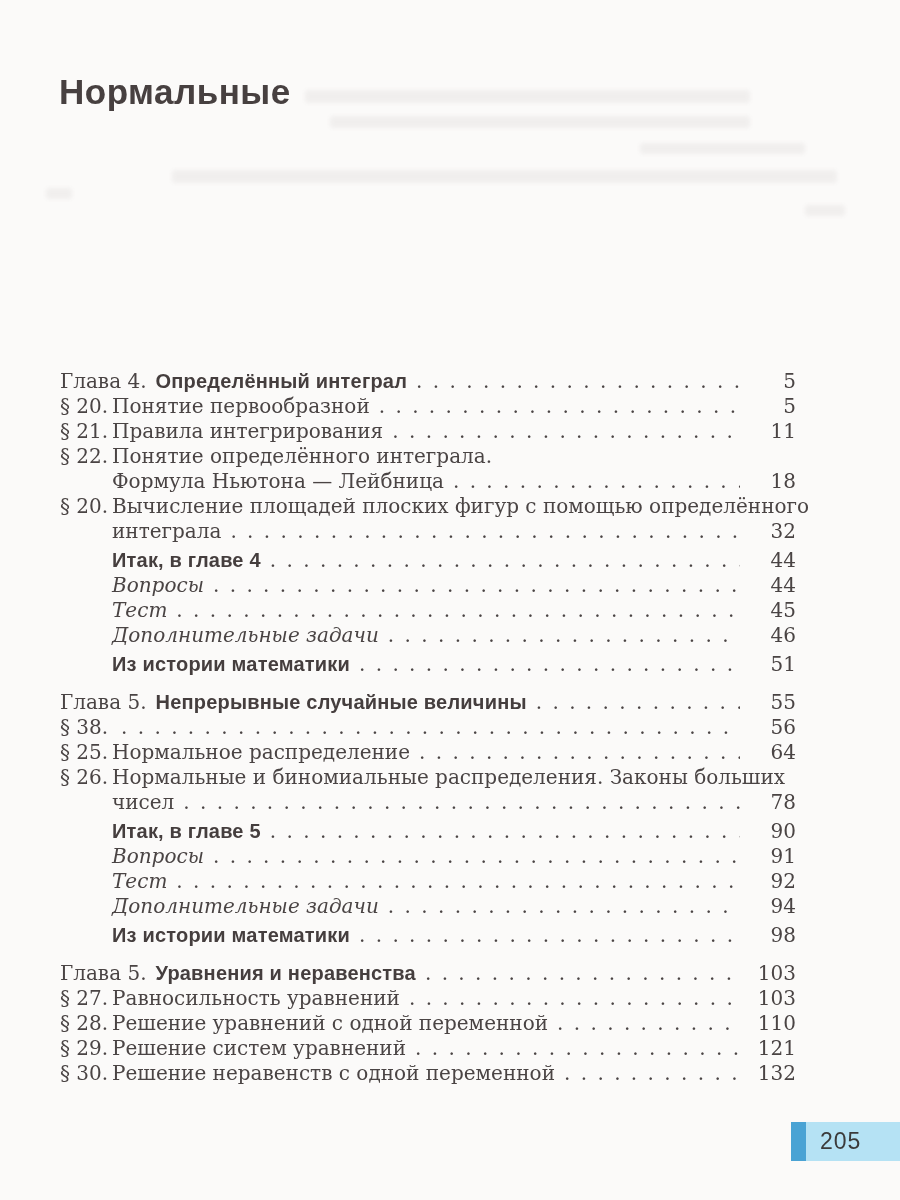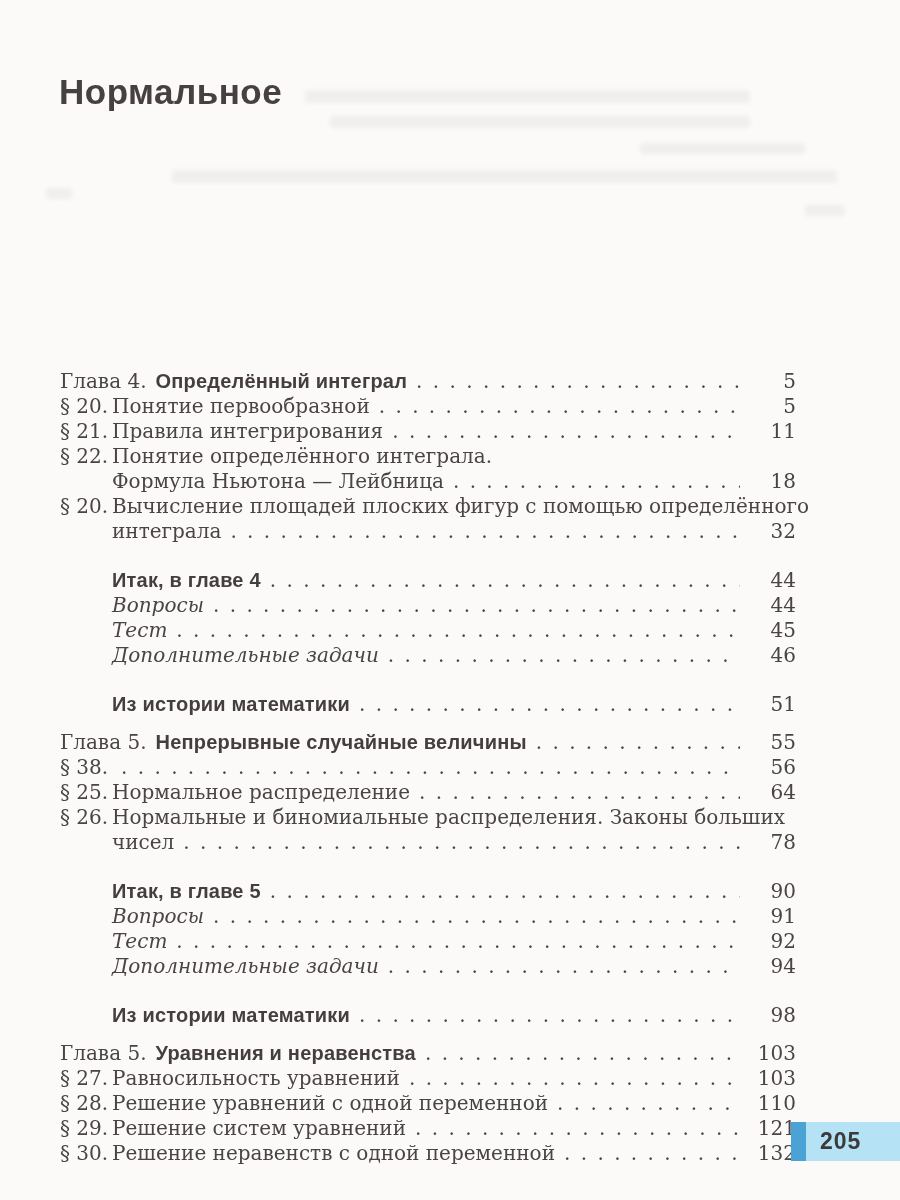--- a/index.html
+++ b/index.html
@@ -45,21 +45,21 @@
     position:absolute;
     left:60px; right:104px; top:369px;
     font-size:20px;
   }
   .row {
     display:flex;
     align-items:center;
     line-height:25px;
     white-space:nowrap;
   }
-  .gap-small { margin-top:24px; }
+  .gap-small { margin-top:4px; }
   .gap-large { margin-top:13px; }
 
   .prefix { flex:0 0 auto; }
   .r-chapter .prefix { margin-right:9px; }
   .r-entry .prefix { min-width:52px; display:inline-block; }
 
   .r-cont, .r-sub-bold, .r-sub-italic { padding-left:52px; }
 
   .r-chapter .text,
   .r-sub-bold .text {
@@ -95,33 +95,33 @@
     background:#4aa3d4;
   }
   .footer-band {
     position:absolute; left:806px; right:0; top:0;
     height:39px;
     background:#b5e2f4;
     display:flex; align-items:center;
   }
   .footer-band span {
     font-family:"Liberation Sans", sans-serif;
-    font-weight:bold;
+    font-weight:normal;
     font-size:23px;
     letter-spacing:1px;
     color:#3b3b3b;
     padding-left:14px;
   }
 </style>
 </head>
 <body>
 
 <div class="sheet">
 
-  <h1 class="page-title">Нормальное</h1>
+  <h1 class="page-title">Нормальные</h1>
 
   <div class="ghost g1"></div>
   <div class="ghost g2"></div>
   <div class="ghost g3"></div>
   <div class="ghost g4"></div>
   <div class="ghost g5"></div>
   <div class="ghost g6"></div>
 
   <div class="toc">
       <div class="row r-chapter">

